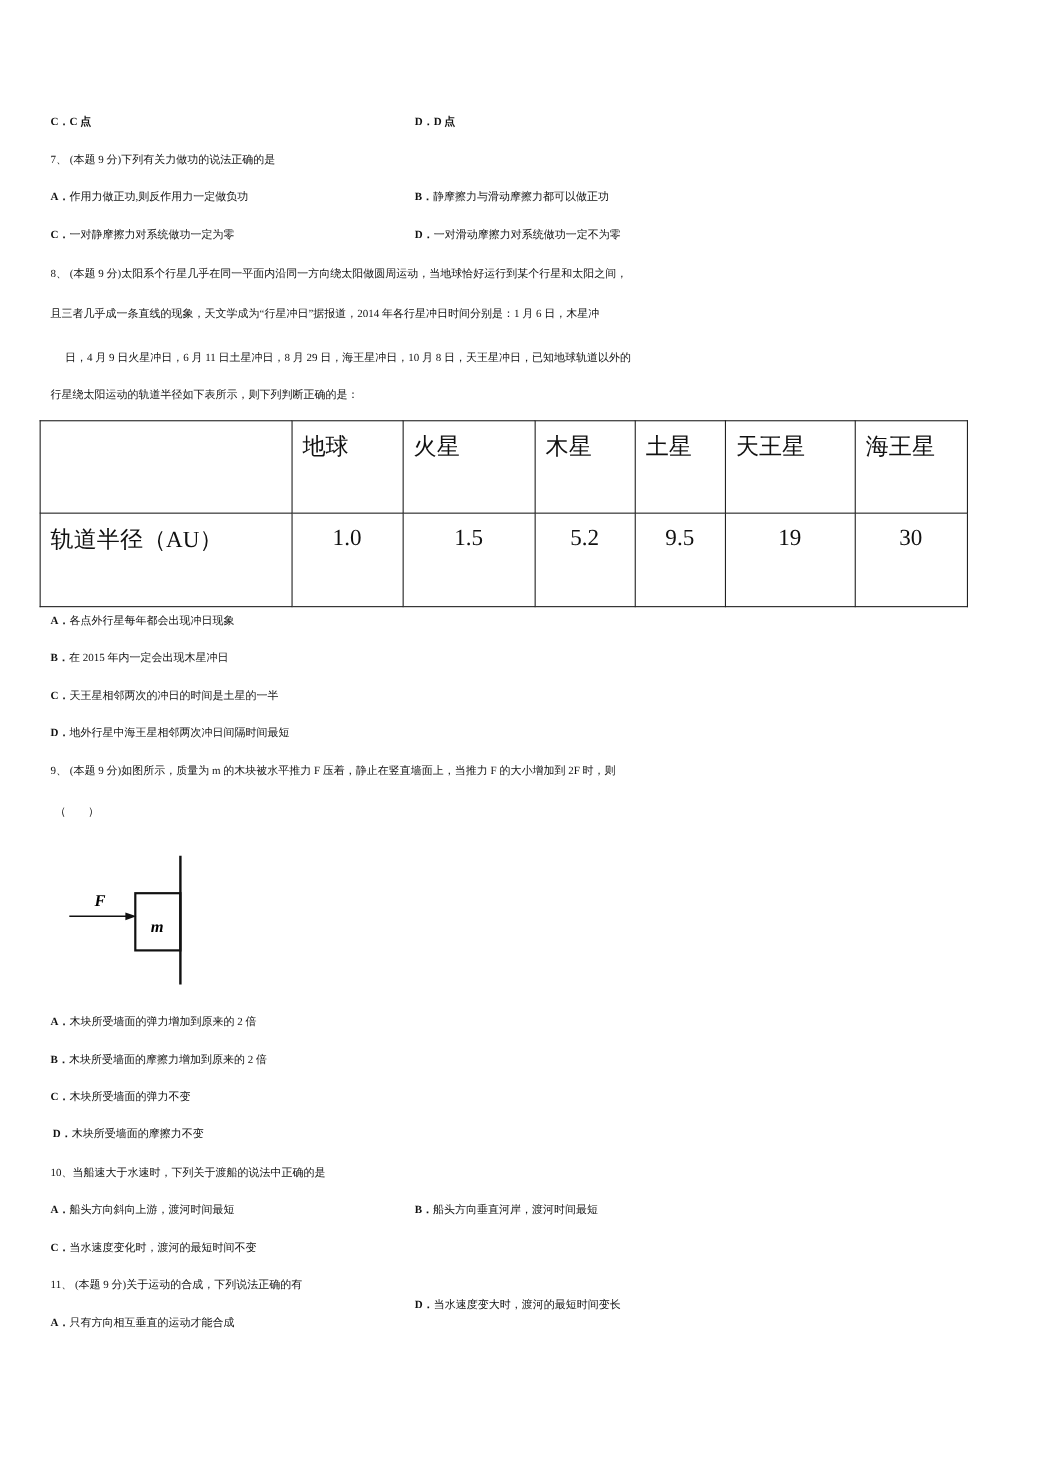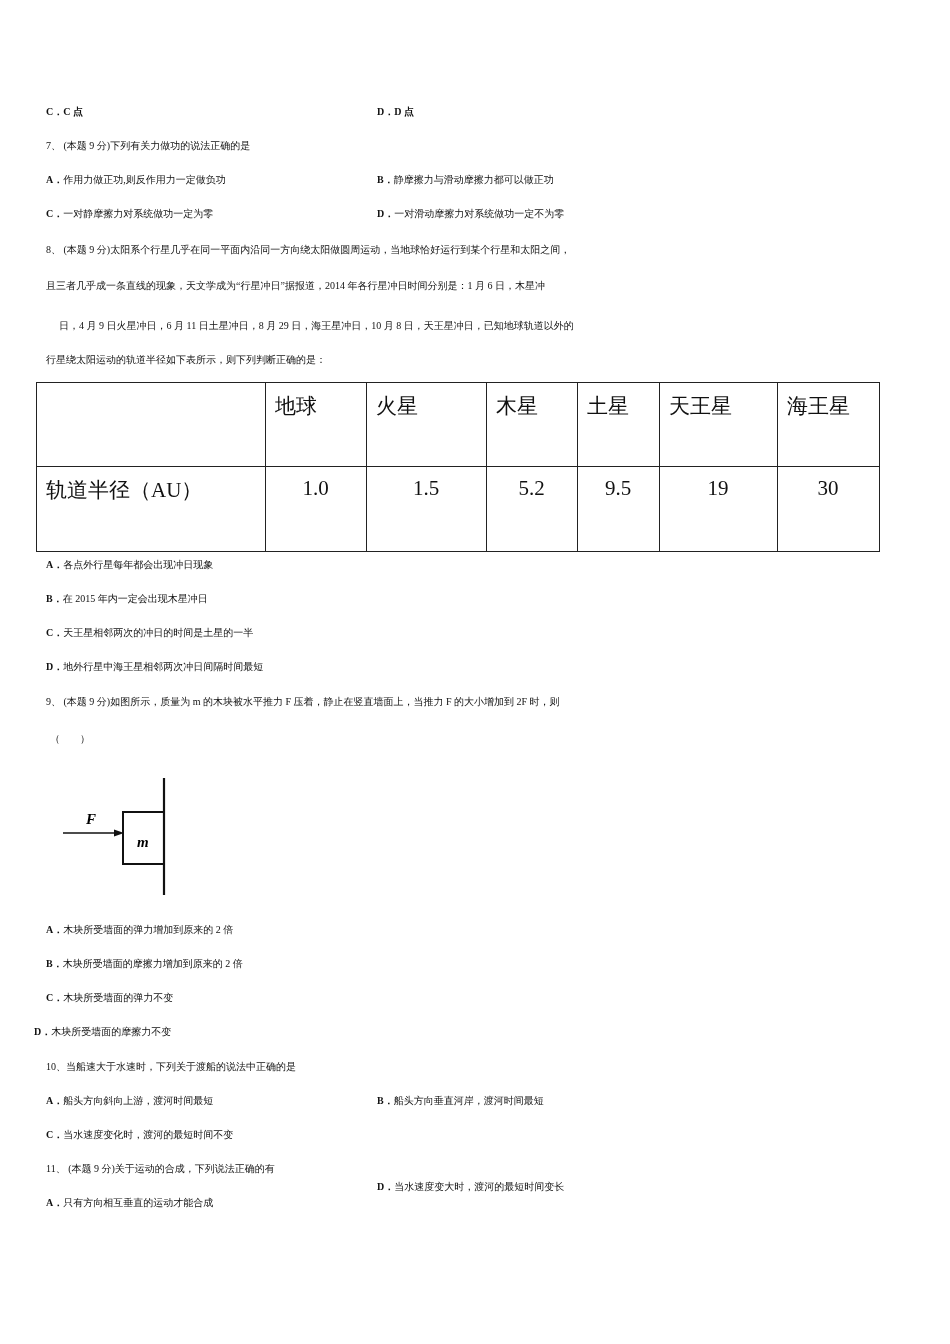--- a/index.html
+++ b/index.html
@@ -95,21 +95,21 @@
 
 <div class="line" style="left:46px; top:920px;">
   <span class="lab">A．</span><span>木块所受墙面的弹力增加到原来的 2 倍</span>
 </div>
 <div class="line" style="left:46px; top:954px;">
   <span class="lab">B．</span><span>木块所受墙面的摩擦力增加到原来的 2 倍</span>
 </div>
 <div class="line" style="left:46px; top:988px;">
   <span class="lab">C．</span><span>木块所受墙面的弹力不变</span>
 </div>
-<div class="line" style="left:34px; top:1022px;">
+<div class="line" style="left:48px; top:1022px;">
   <span class="lab">D．</span><span>木块所受墙面的摩擦力不变</span>
 </div>
 
 <div class="line" style="left:46px; top:1057px;">10、当船速大于水速时，下列关于渡船的说法中正确的是</div>
 <div class="line" style="left:46px; top:1091px;">
   <span class="lab">A．</span><span>船头方向斜向上游，渡河时间最短</span>
 </div>
 <div class="line" style="left:377px; top:1091px;">
   <span class="lab">B．</span><span>船头方向垂直河岸，渡河时间最短</span>
 </div>

